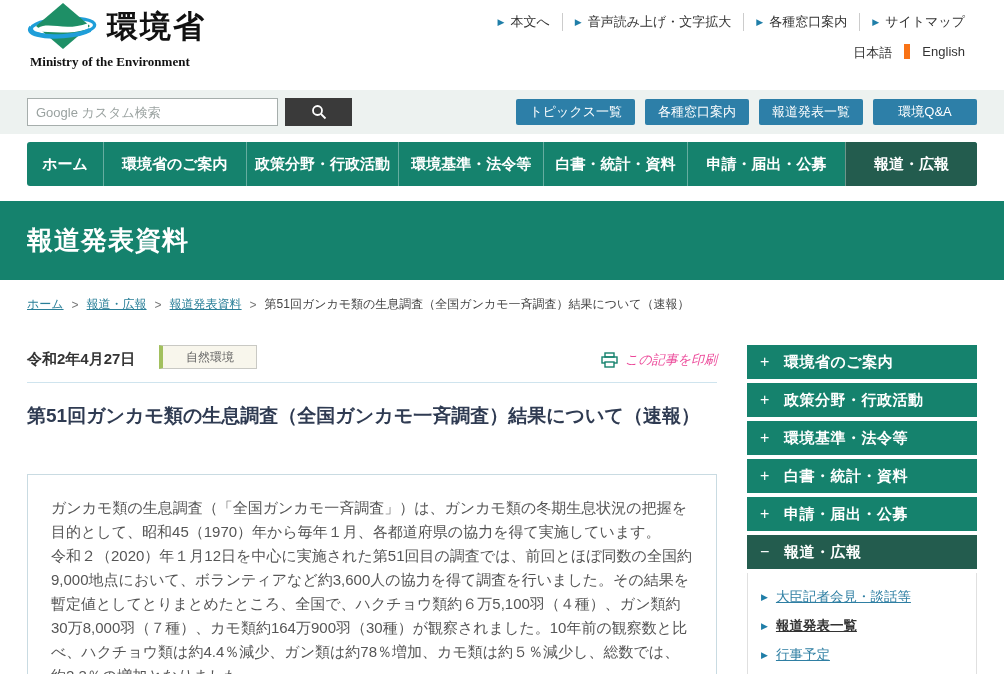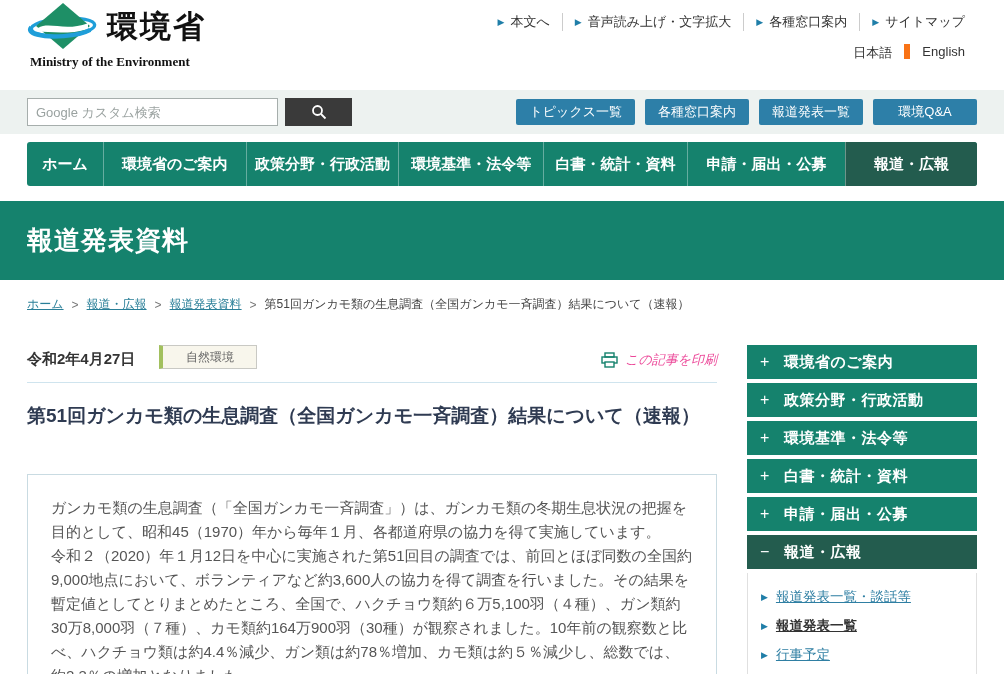--- a/index.html
+++ b/index.html
@@ -212,21 +212,21 @@
       <span class="side-label">申請・届出・公募</span>
     </div>
     <div class="side-item active">
       <span class="side-sym">−</span>
       <span class="side-label">報道・広報</span>
     </div>
 
     <div class="side-sub">
       <div class="sub-item">
         <span class="tri">▶</span>
-        <span class="sub-link">報道発表一覧・談話等</span>
+        <span class="sub-link">大臣記者会見・談話等</span>
       </div>
       <div class="sub-item">
         <span class="tri">▶</span>
         <span class="sub-link current">報道発表一覧</span>
       </div>
       <div class="sub-item">
         <span class="tri">▶</span>
         <span class="sub-link">行事予定</span>
       </div>
       <div class="sub-item">

